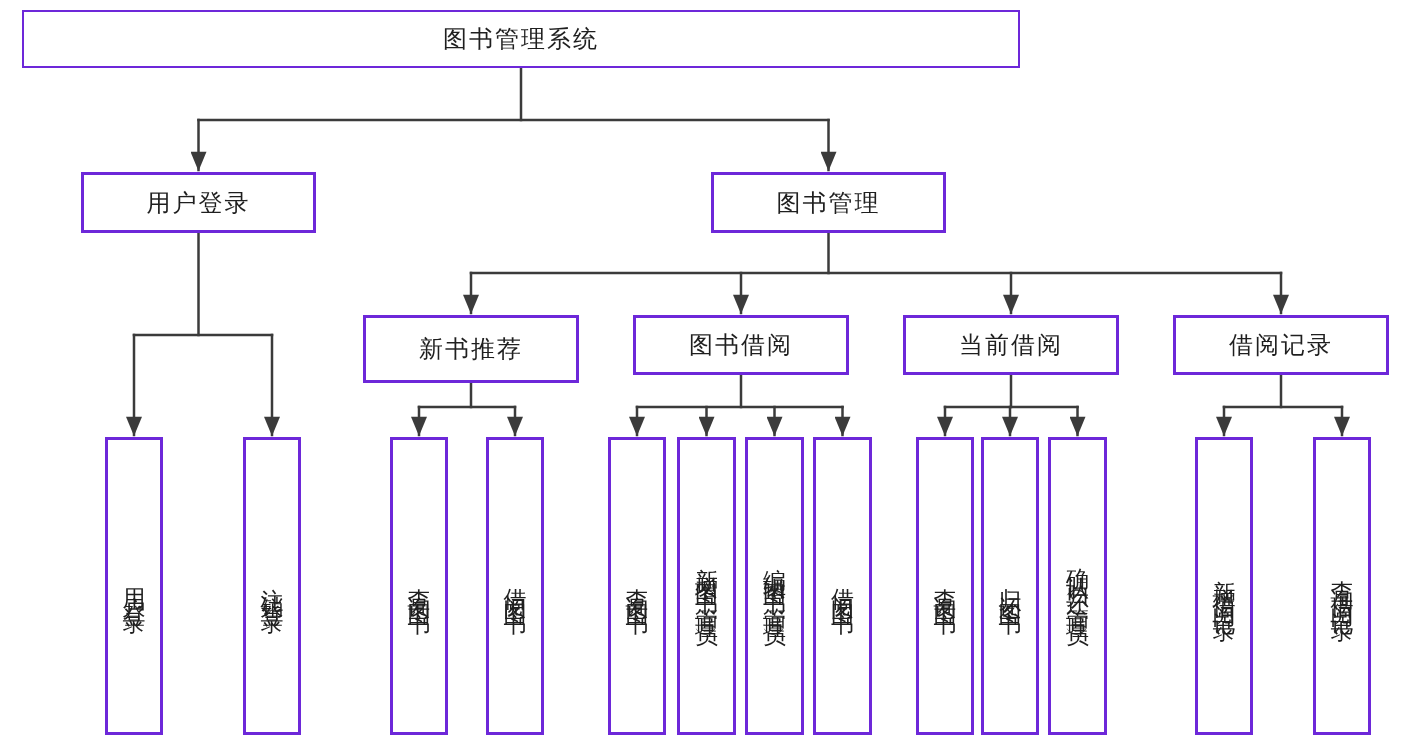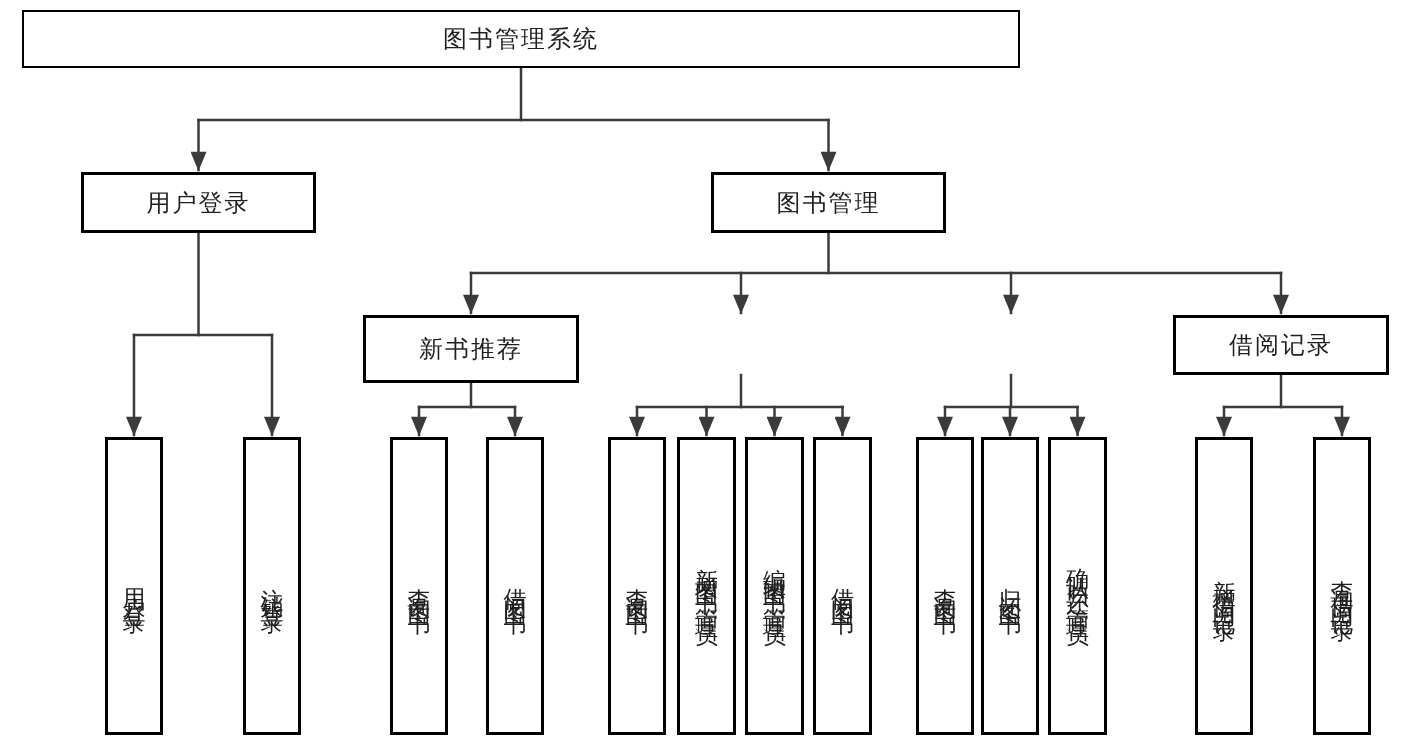--- a/index.html
+++ b/index.html
@@ -20,21 +20,21 @@
     position: absolute;
     left: 0; top: 0;
     width: 1405px;
     height: 747px;
     pointer-events: none;
   }
   .node {
     position: absolute;
     box-sizing: border-box;
     background: #ffffff;
-    border: 3px solid #000000;
+    border: 3px solid #6d28d9;
     display: flex;
     align-items: center;
     justify-content: center;
     text-align: center;
   }
   .node.root {
     border-width: 2px;
   }
   .hlabel {
     font-size: 24px;
@@ -124,20 +124,26 @@
   <div class="node" style="left:81px; top:172px; width:235px; height:61px;">
     <span class="hlabel">用户登录</span>
   </div>
   <div class="node" style="left:711px; top:172px; width:235px; height:61px;">
     <span class="hlabel">图书管理</span>
   </div>
 
   <div class="node" style="left:363px; top:315px; width:216px; height:68px;">
     <span class="hlabel">新书推荐</span>
   </div>
+  <div class="node" style="left:633px; top:315px; width:216px; height:60px;">
+    <span class="hlabel">图书借阅</span>
+  </div>
+  <div class="node" style="left:903px; top:315px; width:216px; height:60px;">
+    <span class="hlabel">当前借阅</span>
+  </div>
   <div class="node" style="left:1173px; top:315px; width:216px; height:60px;">
     <span class="hlabel">借阅记录</span>
   </div>
 
   <div class="node vbox" style="left:105px; top:437px; width:58px; height:298px;">
     <span class="vlabel">用户登录</span>
   </div>
   <div class="node vbox" style="left:243px; top:437px; width:58px; height:298px;">
     <span class="vlabel">注销登录</span>
   </div>

